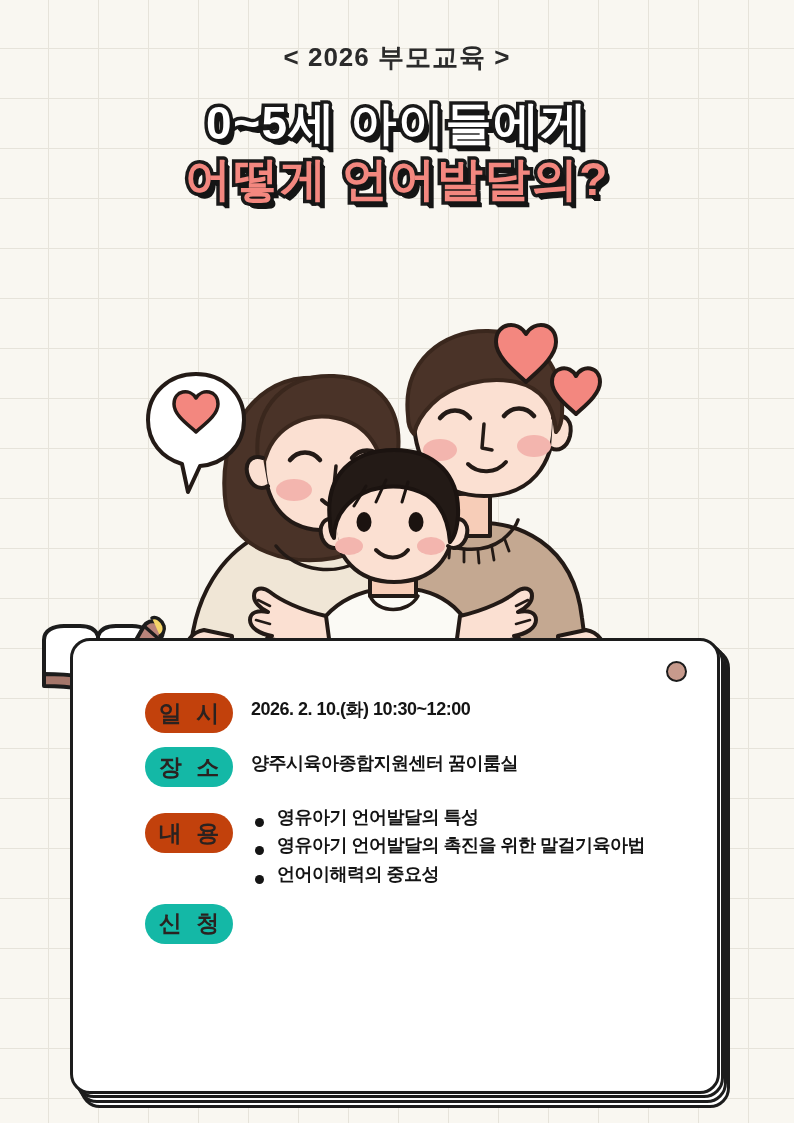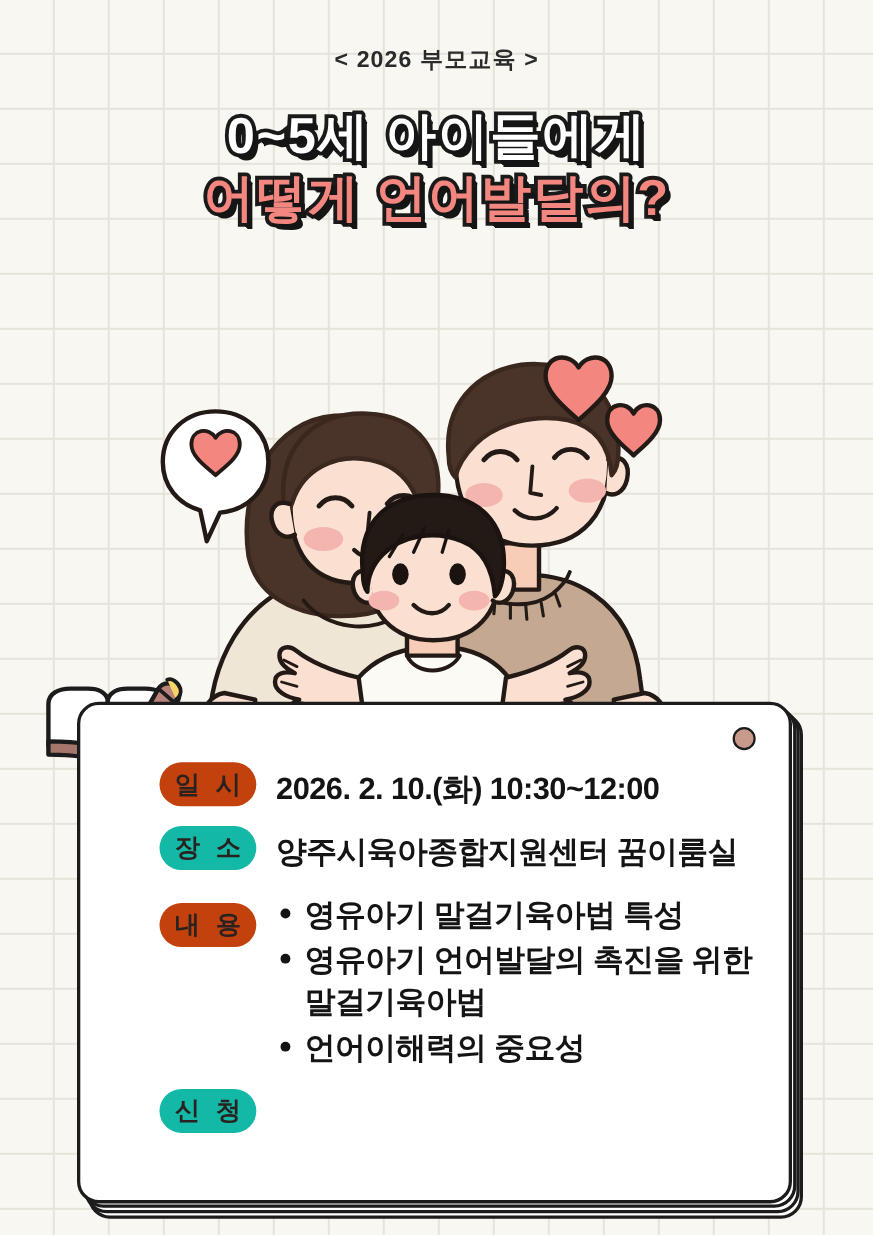--- a/index.html
+++ b/index.html
@@ -30,21 +30,21 @@
     overflow: hidden;
   }
 
   
   .eyebrow {
     position: absolute;
     top: 40px;
     left: 0;
     width: 100%;
     text-align: center;
-    font-size: 21px;
+    font-size: 26px;
     font-weight: 700;
     letter-spacing: 1px;
     color: #2b2b2b;
     white-space: nowrap;
   }
 
   .title-block {
     position: absolute;
     top: 95px;
     left: 0;
@@ -161,21 +161,21 @@
     color: #2a2220;
     letter-spacing: 4px;
     text-indent: 4px;
     margin-right: 18px;
   }
   .pill-dark  { background: #c2410c; }
   .pill-light { background: #14b8a6; }
 
   .row-body {
     flex: 1 1 auto;
-    font-size: 28px;
+    font-size: 18px;
     font-weight: 700;
     color: #141414;
     line-height: 1.42;
     padding-top: 4px;
     letter-spacing: -0.5px;
   }
 
   .bullet-list { list-style: none; }
   .bullet-list li {
     position: relative;
@@ -376,21 +376,21 @@
 
       <div class="row">
         <div class="pill pill-light">장 소</div>
         <div class="row-body">양주시육아종합지원센터 꿈이룸실</div>
       </div>
 
       <div class="row row-content">
         <div class="pill pill-dark">내 용</div>
         <div class="row-body">
           <ul class="bullet-list">
-            <li>영유아기 말걸기육아법 특성</li>
+            <li>영유아기 언어발달의 특성</li>
             <li>영유아기 언어발달의 촉진을 위한 말걸기육아법</li>
             <li>언어이해력의 중요성</li>
           </ul>
         </div>
       </div>
 
       <div class="row row-apply">
         <div class="pill pill-light">신 청</div>
       </div>
 

